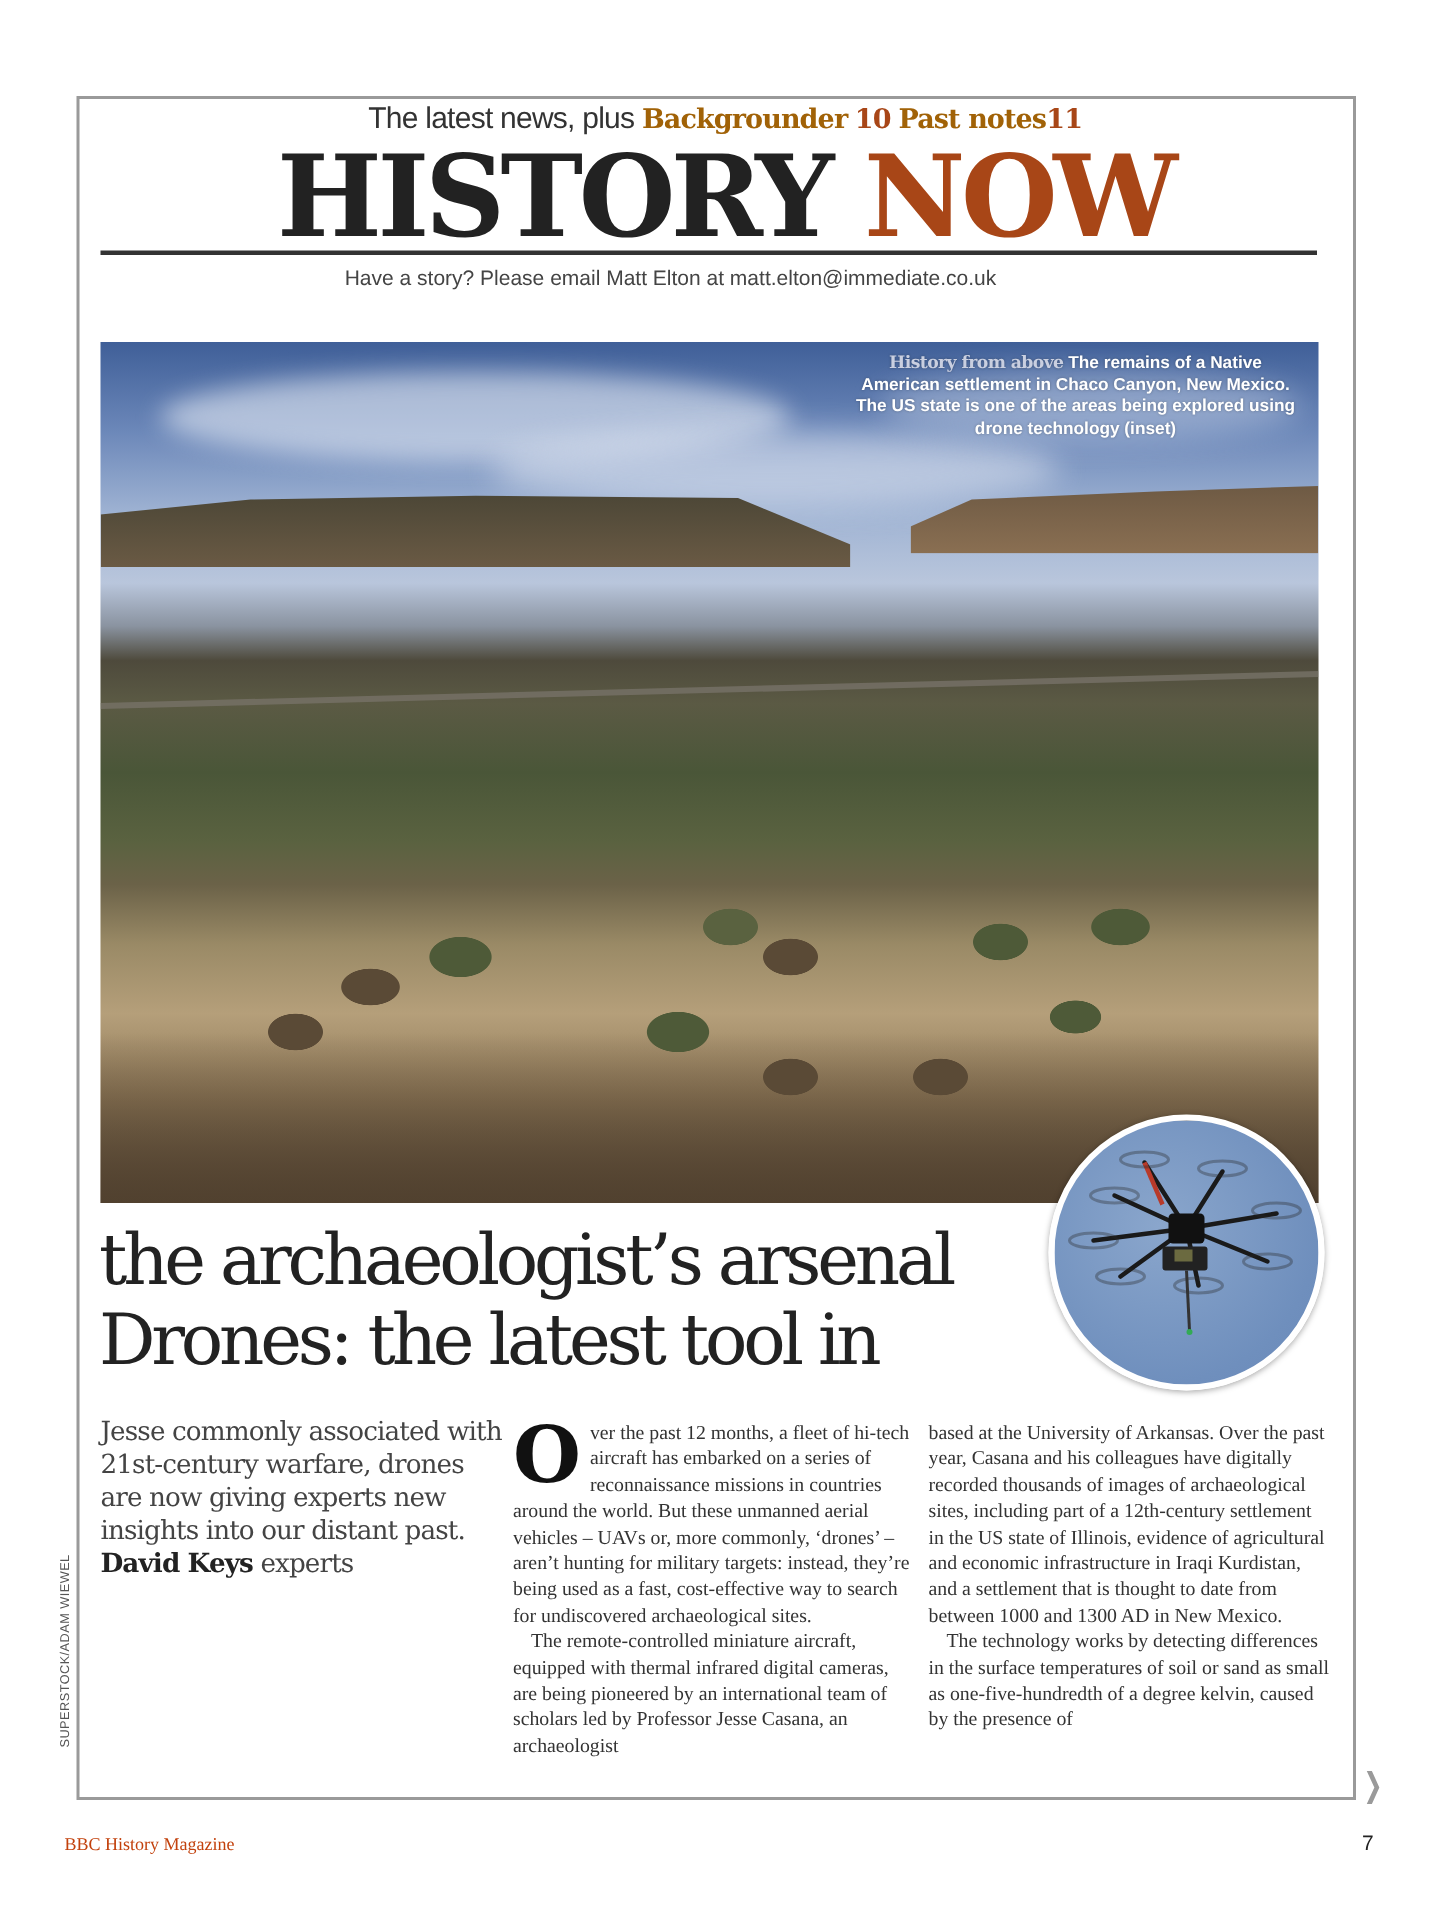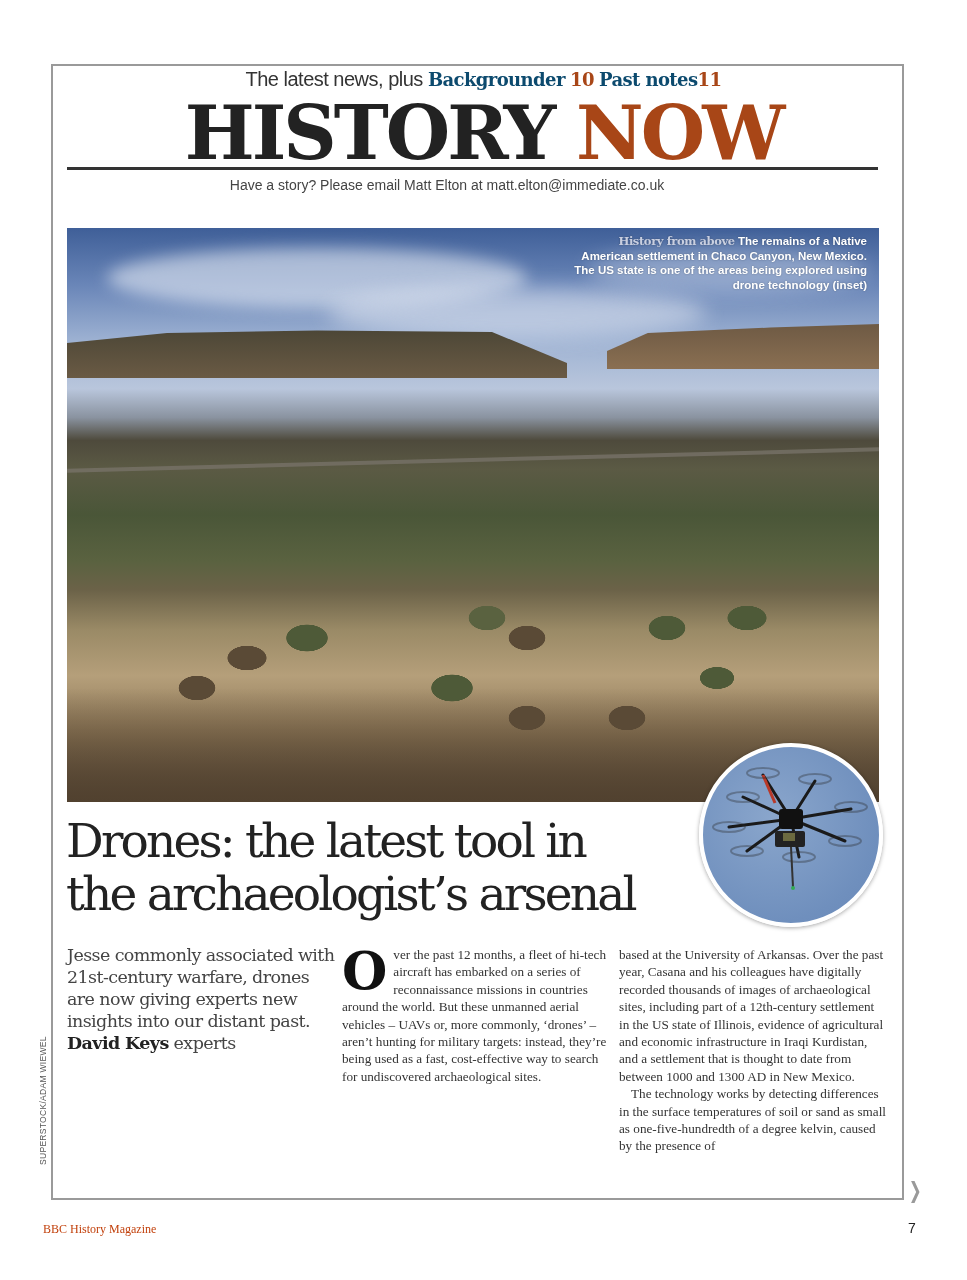--- a/index.html
+++ b/index.html
@@ -21,21 +21,21 @@
     .kicker {
       position: absolute;
       top: 68px; left: 0; width: 967px;
       text-align: center;
       font-family: "Liberation Sans", sans-serif;
       font-size: 20px;
       color: #333;
       letter-spacing: -0.5px;
     }
     .kicker .light { font-weight: 300; color: #333; }
-    .kicker .bold { font-family: "DejaVu Serif", serif; font-weight: bold; color: #0c4a6e; font-size: 18px; letter-spacing: -0.6px; }
+    .kicker .bold { font-family: "DejaVu Serif", serif; font-weight: bold; color: #a16207; font-size: 18px; letter-spacing: -0.6px; }
     .kicker .num { font-family: "DejaVu Serif", serif; font-weight: bold; color: #a84617; font-size: 18px; }
     .masthead {
       position: absolute;
       top: 92px; left: 0; width: 967px;
       text-align: center;
       font-family: "DejaVu Serif", serif;
       font-weight: bold;
       font-size: 74px;
       line-height: 80px;
       letter-spacing: -3px;
@@ -86,21 +86,21 @@
         radial-gradient(ellipse 32px 20px at 680px 100px, #4e5a38 60%, transparent 62%),
         radial-gradient(ellipse 28px 18px at 650px 160px, #4e5a38 60%, transparent 62%),
         radial-gradient(ellipse 30px 20px at 460px 200px, #5a4a36 60%, transparent 62%),
         radial-gradient(ellipse 30px 20px at 560px 200px, #5a4a36 60%, transparent 62%),
         linear-gradient(180deg, transparent 0%, rgba(120,98,70,0.0) 60%, rgba(80,64,46,0.9) 100%);
     }
     .caption {
       position: absolute;
       right: 12px; top: 6px;
       width: 300px;
-      text-align: right;
+      text-align: center;
       font-family: "Liberation Sans", sans-serif;
       font-weight: bold;
       font-size: 11.5px;
       line-height: 14.5px;
       color: #ffffff;
       text-shadow: 0 0 2px rgba(0,0,0,0.3);
     }
     .caption .lead { font-family: "DejaVu Serif", serif; color: #c9cfe0; letter-spacing: -0.4px; }
     .inset {
       position: absolute;
@@ -251,34 +251,35 @@
     </g>
     <rect x="76" y="62" width="24" height="20" rx="3" fill="#111"></rect>
     <rect x="72" y="84" width="30" height="16" rx="2" fill="#222"></rect>
     <rect x="80" y="86" width="12" height="8" fill="#6b6a40"></rect>
     <line x1="88" y1="100" x2="90" y2="140" stroke="#333" stroke-width="2"></line>
     <circle cx="90" cy="141" r="2" fill="#3a5"></circle>
   </svg>
 </div>
 
 <div class="headline">
+  <div>the archaeologist’s arsenal</div>
   <div>Drones: the latest tool in</div>
-  <div>the archaeologist’s arsenal</div>
 </div>
 
 <div class="standfirst">
   <span>Jesse commonly associated with 21st-century warfare, drones are now giving experts new insights into our distant past.</span>
   <span class="byline">David Keys</span>
   <span>experts</span>
 </div>
 
 <div class="credit">SUPERSTOCK/ADAM WIEWEL</div>
 
 <div class="col col1">
   <p><span class="dropcap">O</span><span>ver the past 12 months, a fleet of hi-tech aircraft has embarked on a series of reconnaissance missions in countries around the world. But these unmanned aerial vehicles – UAVs or, more commonly, ‘drones’ – aren’t hunting for military targets: instead, they’re being used as a fast, cost-effective way to search for undiscovered archaeological sites.</span></p>
+  <p>The remote-controlled miniature aircraft, equipped with thermal infrared digital cameras, are being pioneered by an international team of scholars led by Professor Jesse Casana, an archaeologist</p>
 </div>
 
 <div class="col col2">
   <p>based at the University of Arkansas. Over the past year, Casana and his colleagues have digitally recorded thousands of images of archaeological sites, including part of a 12th-century settlement in the US state of Illinois, evidence of agricultural and economic infrastructure in Iraqi Kurdistan, and a settlement that is thought to date from between 1000 and 1300 AD in New Mexico.</p>
   <p>The technology works by detecting differences in the surface temperatures of soil or sand as small as one-five-hundredth of a degree kelvin, caused by the presence of</p>
 </div>
 
 <div class="next-arrow">❯</div>
 
 <div class="footer-left">BBC History Magazine</div>

